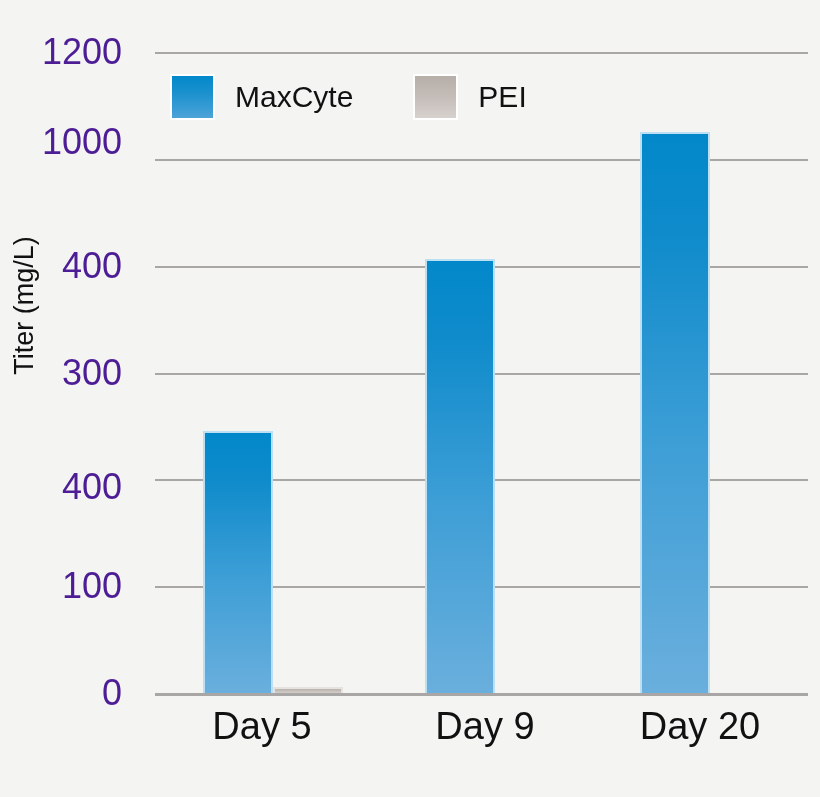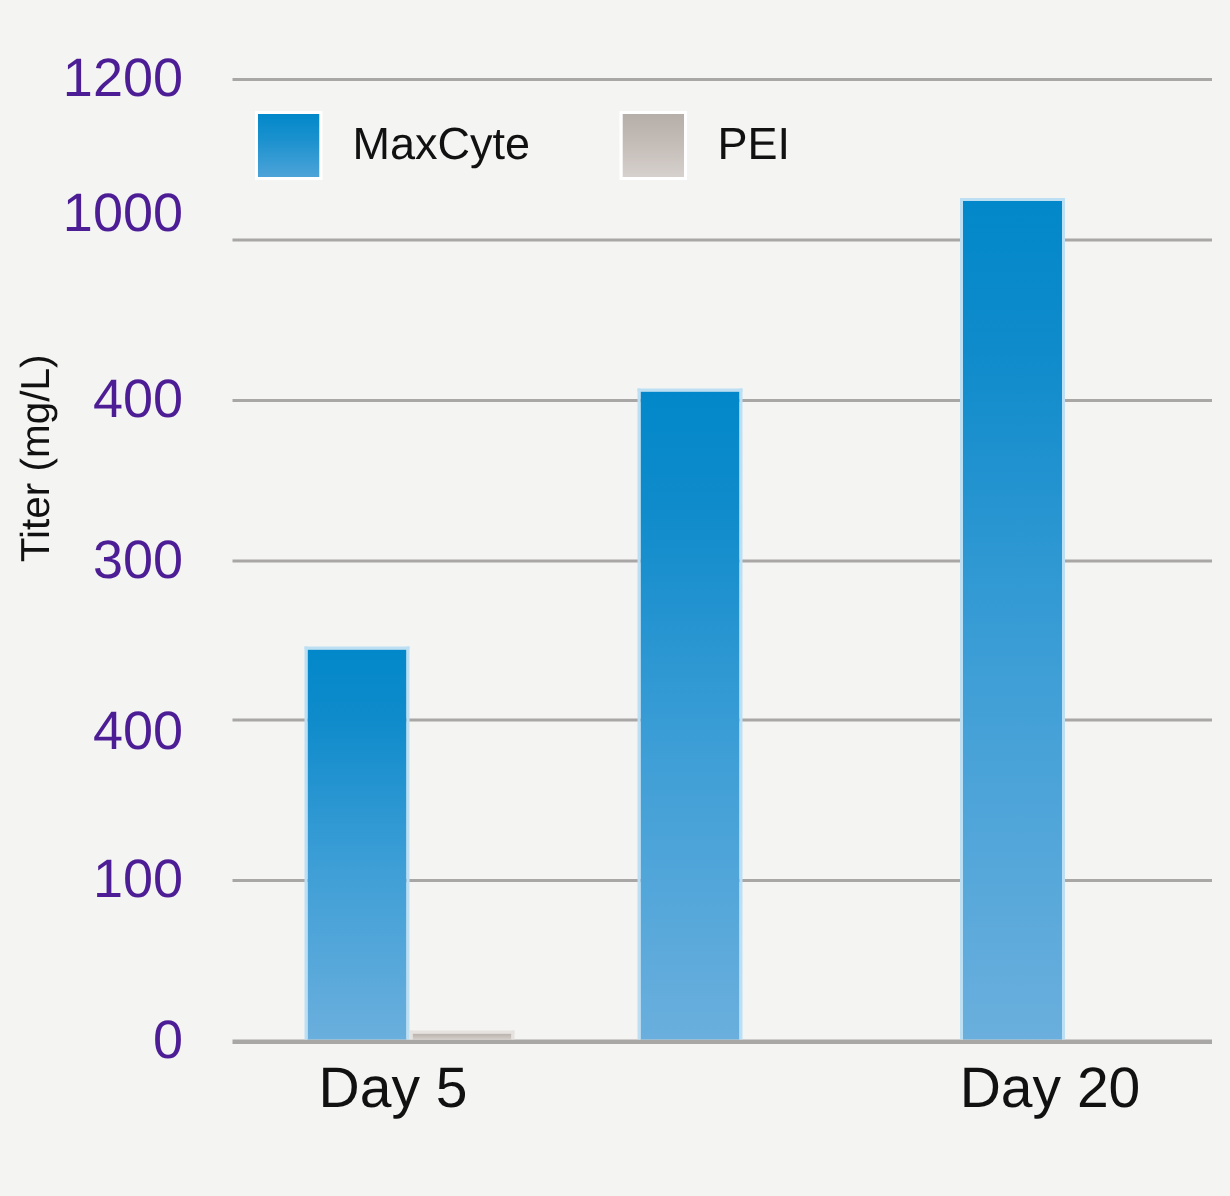--- a/index.html
+++ b/index.html
@@ -180,20 +180,21 @@
     <div class="bar pei" style="left: 118px; width: 70px; height: 6.41px;"></div>
 
     <div class="bar maxcyte" style="left: 270px; width: 70px; height: 433.743px;"></div>
     <div class="bar pei" style="left: 340px; width: 70px; height: 0px; border-width: 0px;"></div>
 
     <div class="bar maxcyte" style="left: 485px; width: 70px; height: 560.875px;"></div>
     <div class="bar pei" style="left: 555px; width: 70px; height: 0px; border-width: 0px;"></div>
   </div>
 
   <div class="xtick-label" style="left:262px;">Day 5</div>
+  <div class="xtick-label" style="left:485px;">Day 9</div>
   <div class="xtick-label" style="left:700px;">Day 20</div>
 
   <div id="legend">
     <div class="legend-entry" id="legend-entry-maxcyte">
       <span class="legend-swatch maxcyte"></span>
       <span class="legend-label">MaxCyte</span>
     </div>
     <div class="legend-entry" id="legend-entry-pei">
       <span class="legend-swatch pei"></span>
       <span class="legend-label">PEI</span>

